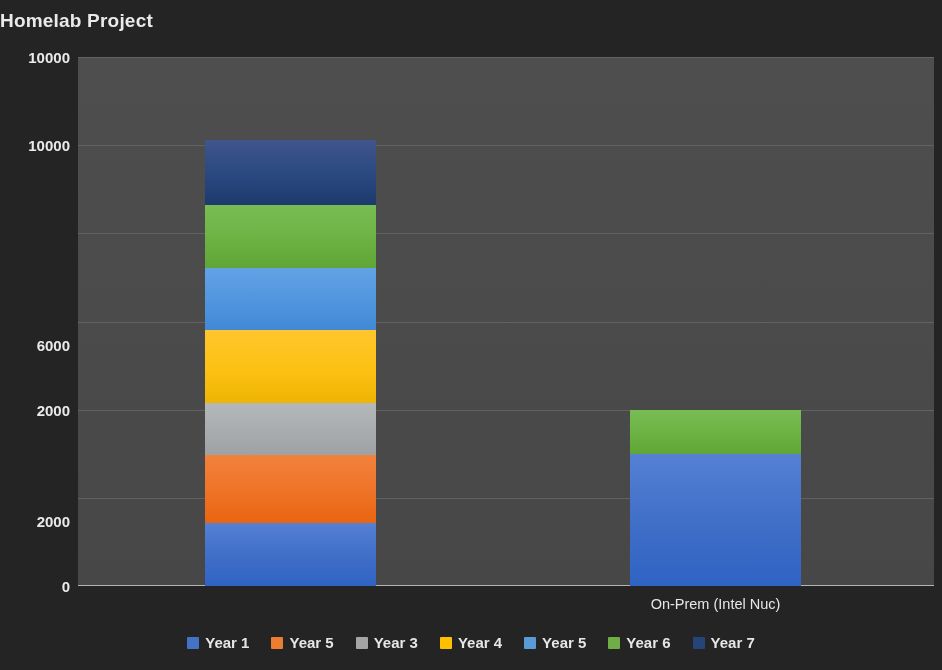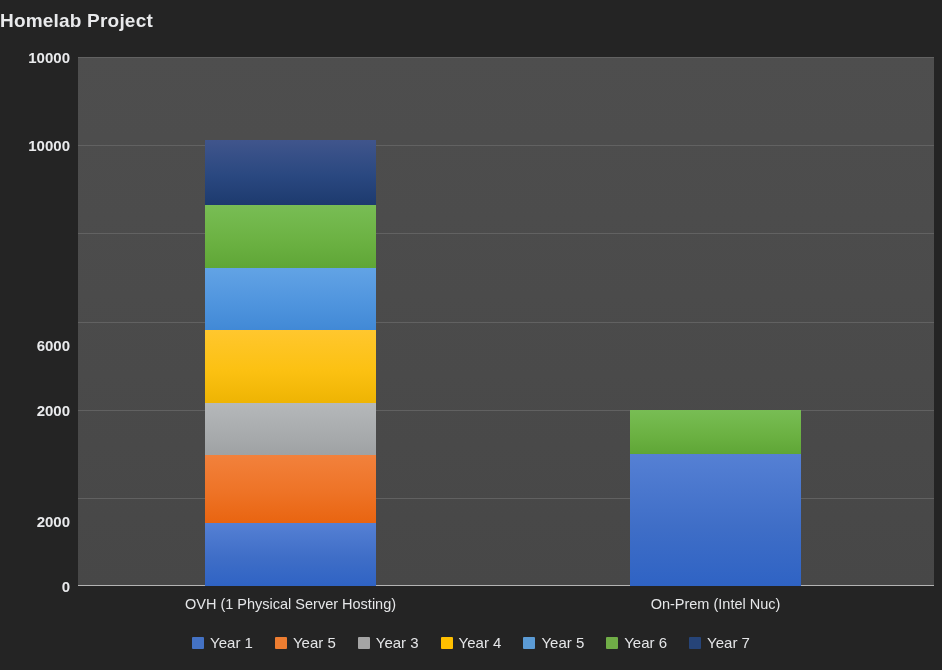--- a/index.html
+++ b/index.html
@@ -131,20 +131,21 @@
     width: 942px;
     display: flex;
     justify-content: center;
     align-items: center;
     gap: 22px;
   }
   .legend-item {
     display: flex;
     align-items: center;
     gap: 6px;
+    font-weight: bold;
   }
   .legend-swatch {
     width: 12px;
     height: 12px;
     flex: 0 0 12px;
     border-radius: 1px;
   }
   .legend-label {
     font-size: 15px;
     color: #e5e6e8;
@@ -196,21 +197,20 @@
           <div class="seg c-year7" style="bottom: 380.88px; height: 64.8025px;"></div>
         </div>
         <div class="bar" style="left: 552px; width: 171px; height: 176.333px;">
           <div class="seg c-year1" style="bottom: 0px; height: 132.25px;"></div>
           <div class="seg c-year6" style="bottom: 132.25px; height: 44.0833px;"></div>
         </div>
       </div>
   </div>
 
   <div class="xlabels">
-      <div class="xtick" style="left: 212.5px;">OVH (1 Physical Server Hosting)</div>
       <div class="xtick" style="left: 637.5px;">On-Prem (Intel Nuc)</div>
     </div>
 
   <div class="legend" id="legend">
       <div class="legend-item">
         <span class="legend-swatch sw-year1"></span>
         <span class="legend-label">Year 1</span>
       </div>
       <div class="legend-item">
         <span class="legend-swatch sw-year2"></span>

